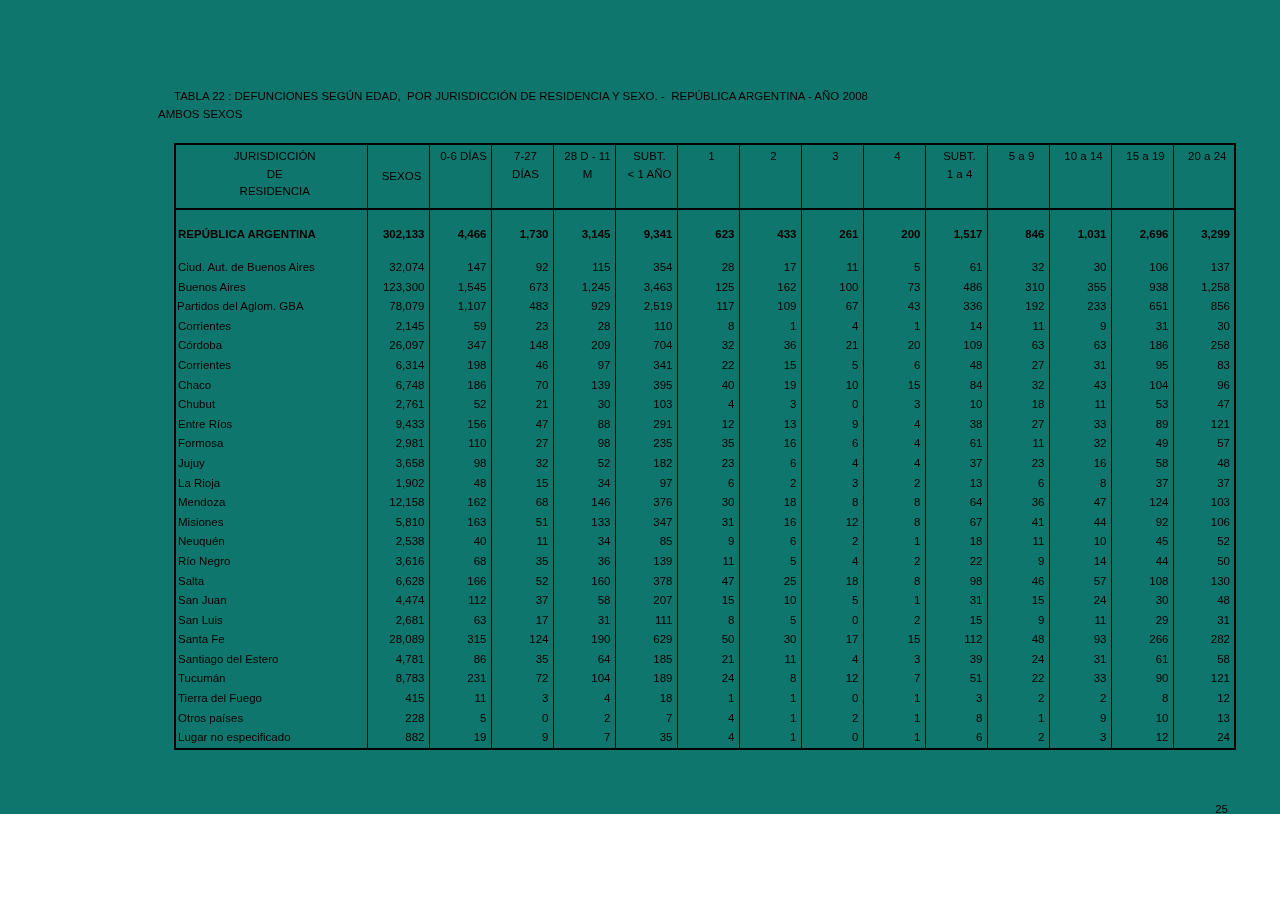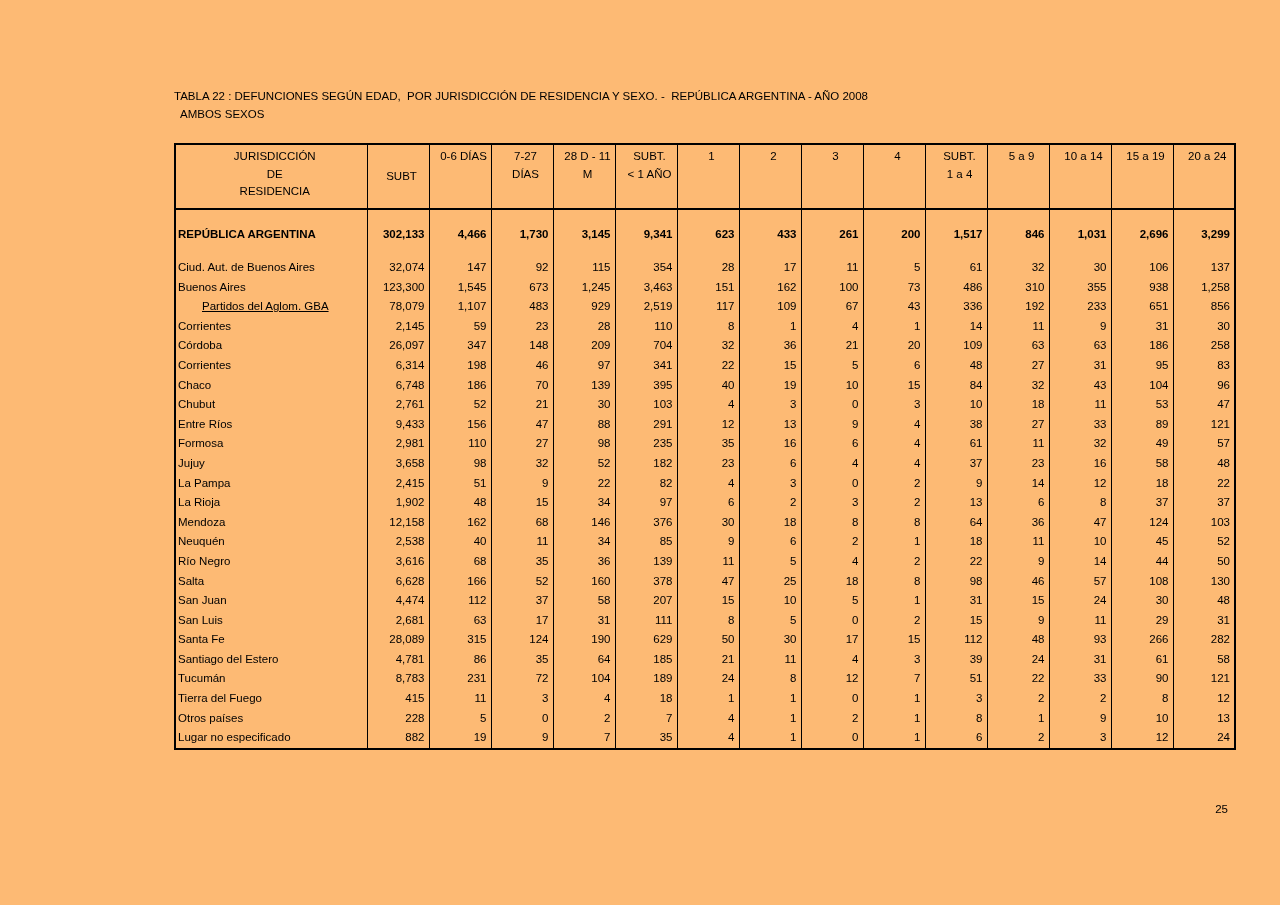--- a/index.html
+++ b/index.html
@@ -1,34 +1,34 @@
 <!DOCTYPE html>
 <html><head>
 <meta charset="utf-8">
 <style>
   html, body { margin: 0; padding: 0; background: #fff; }
   .page {
     position: relative;
     width: 1280px;
-    height: 905px;
-    background: #fdba74;
+    height: 814px;
+    background: #0f766e;
     color: #000;
     font-family: "Liberation Sans", sans-serif;
     overflow: hidden;
   }
   .title {
     position: absolute;
     left: 174px;
     top: 90px;
     font-size: 11.5px;
     white-space: pre;
   }
   .subtitle {
     position: absolute;
-    left: 180px;
+    left: 158px;
     top: 108px;
     font-size: 11.5px;
     white-space: pre;
   }
   table.data-table {
     position: absolute;
     left: 174px;
     top: 143px;
     width: 1060px;
     table-layout: fixed;
@@ -61,21 +61,21 @@
     overflow: hidden;
     white-space: nowrap;
   }
   tbody tr.row-total td {
     height: 48px;
     line-height: 14px;
     vertical-align: middle;
     font-weight: bold;
   }
   td.cell-label { text-align: left; padding-left: 2px; }
-  td.cell-label.indent { padding-left: 26px; text-decoration: underline; }
+  td.cell-label.indent { padding-left: 1px; }
   td.cell-num { text-align: right; padding-right: 4px; }
   .page-number {
     position: absolute;
     top: 803px;
     left: 1198px;
     width: 30px;
     text-align: right;
     font-size: 11.5px;
   }
 </style>
@@ -103,21 +103,21 @@
         <col class="c-num">
         <col class="c-num">
       <col class="c-num">
         <col class="c-num">
     </colgroup>
     <thead>
       <tr>
         <th>JURISDICCIÓN
 DE
 RESIDENCIA</th>
-        <th class="va-mid">SUBT</th>
+        <th class="va-mid">SEXOS</th>
         <th>0-6 DÍAS</th>
         <th>7-27
 DÍAS</th>
         <th>28 D - 11
 M</th>
         <th>SUBT.
 &lt; 1 AÑO</th>
         <th>1</th>
         <th>2</th>
         <th>3</th>
@@ -165,21 +165,21 @@
           <td class="cell-num">106</td>
           <td class="cell-num">137</td>
         </tr>
         <tr>
           <td class="cell-label">Buenos Aires</td>
           <td class="cell-num">123,300</td>
           <td class="cell-num">1,545</td>
           <td class="cell-num">673</td>
           <td class="cell-num">1,245</td>
           <td class="cell-num">3,463</td>
-          <td class="cell-num">151</td>
+          <td class="cell-num">125</td>
           <td class="cell-num">162</td>
           <td class="cell-num">100</td>
           <td class="cell-num">73</td>
           <td class="cell-num">486</td>
           <td class="cell-num">310</td>
           <td class="cell-num">355</td>
           <td class="cell-num">938</td>
           <td class="cell-num">1,258</td>
         </tr>
         <tr>
@@ -329,37 +329,20 @@
           <td class="cell-num">6</td>
           <td class="cell-num">4</td>
           <td class="cell-num">4</td>
           <td class="cell-num">37</td>
           <td class="cell-num">23</td>
           <td class="cell-num">16</td>
           <td class="cell-num">58</td>
           <td class="cell-num">48</td>
         </tr>
         <tr>
-          <td class="cell-label">La Pampa</td>
-          <td class="cell-num">2,415</td>
-          <td class="cell-num">51</td>
-          <td class="cell-num">9</td>
-          <td class="cell-num">22</td>
-          <td class="cell-num">82</td>
-          <td class="cell-num">4</td>
-          <td class="cell-num">3</td>
-          <td class="cell-num">0</td>
-          <td class="cell-num">2</td>
-          <td class="cell-num">9</td>
-          <td class="cell-num">14</td>
-          <td class="cell-num">12</td>
-          <td class="cell-num">18</td>
-          <td class="cell-num">22</td>
-        </tr>
-        <tr>
           <td class="cell-label">La Rioja</td>
           <td class="cell-num">1,902</td>
           <td class="cell-num">48</td>
           <td class="cell-num">15</td>
           <td class="cell-num">34</td>
           <td class="cell-num">97</td>
           <td class="cell-num">6</td>
           <td class="cell-num">2</td>
           <td class="cell-num">3</td>
           <td class="cell-num">2</td>
@@ -378,20 +361,37 @@
           <td class="cell-num">376</td>
           <td class="cell-num">30</td>
           <td class="cell-num">18</td>
           <td class="cell-num">8</td>
           <td class="cell-num">8</td>
           <td class="cell-num">64</td>
           <td class="cell-num">36</td>
           <td class="cell-num">47</td>
           <td class="cell-num">124</td>
           <td class="cell-num">103</td>
+        </tr>
+        <tr>
+          <td class="cell-label">Misiones</td>
+          <td class="cell-num">5,810</td>
+          <td class="cell-num">163</td>
+          <td class="cell-num">51</td>
+          <td class="cell-num">133</td>
+          <td class="cell-num">347</td>
+          <td class="cell-num">31</td>
+          <td class="cell-num">16</td>
+          <td class="cell-num">12</td>
+          <td class="cell-num">8</td>
+          <td class="cell-num">67</td>
+          <td class="cell-num">41</td>
+          <td class="cell-num">44</td>
+          <td class="cell-num">92</td>
+          <td class="cell-num">106</td>
         </tr>
         <tr>
           <td class="cell-label">Neuquén</td>
           <td class="cell-num">2,538</td>
           <td class="cell-num">40</td>
           <td class="cell-num">11</td>
           <td class="cell-num">34</td>
           <td class="cell-num">85</td>
           <td class="cell-num">9</td>
           <td class="cell-num">6</td>

